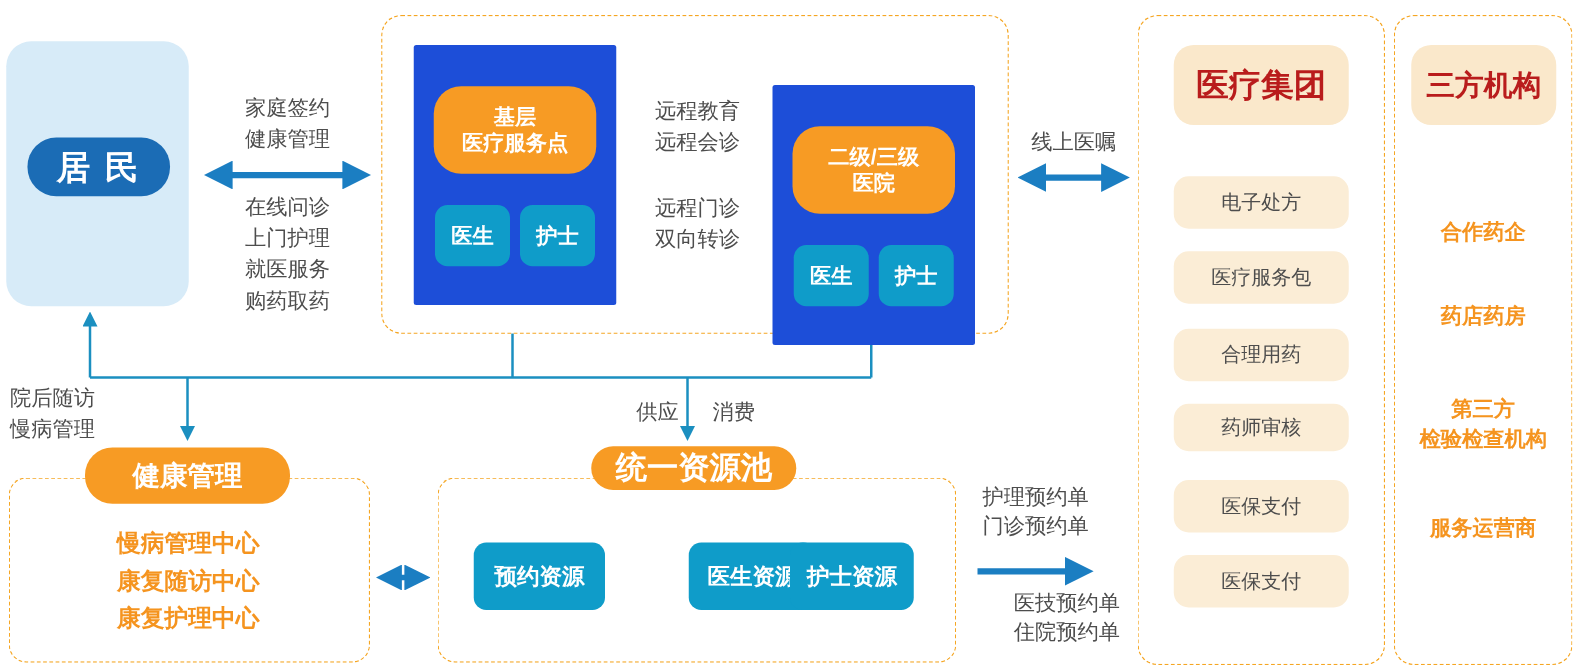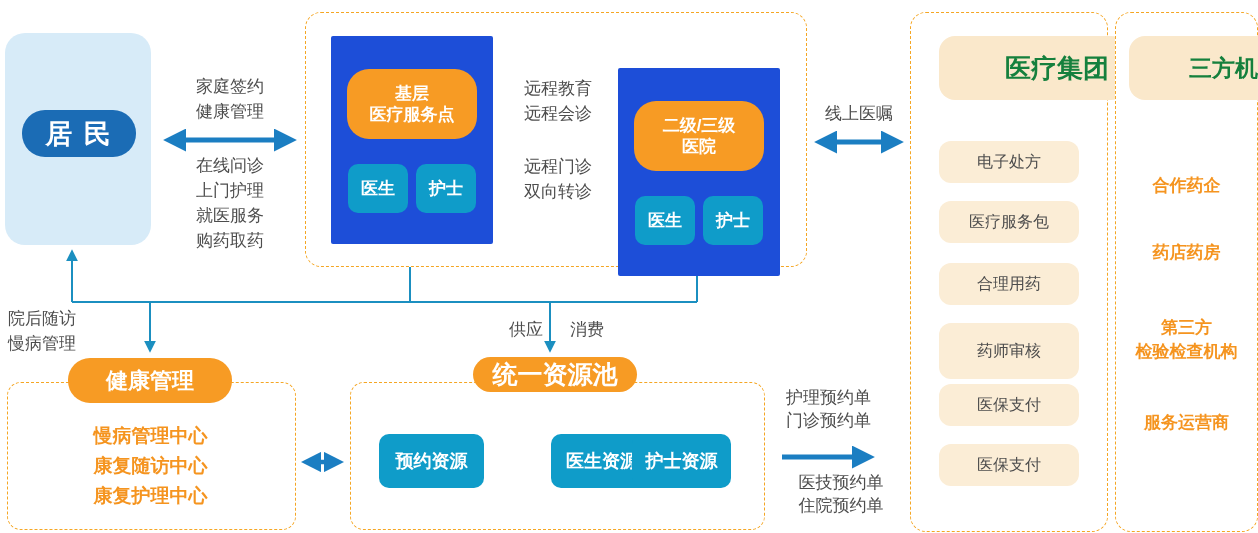--- a/index.html
+++ b/index.html
@@ -13,22 +13,22 @@
   
   .cream-card{background:#1d4ed8;border-radius:2px;}
   
   .pill-orange{
     background:#F79B24;border-radius:22px;color:#ffffff;font-weight:bold;
     display:flex;align-items:center;justify-content:center;text-align:center;
     white-space:pre-line;line-height:1.25;
   }
   
   .pill-cream-head{
-    background:#FAE8CB;border-radius:16px;color:#15803d;font-weight:bold;
-    display:flex;align-items:center;justify-content:center;padding-left:48px;
+    background:#FAE8CB;border-radius:16px;color:#b91c1c;font-weight:bold;
+    display:flex;align-items:center;justify-content:center;
   }
   
   .pill-cream-item{
     background:#FBEDD6;border-radius:12px;color:#4d4d4d;font-size:16px;
     display:flex;align-items:center;justify-content:center;text-align:right;
   }
   
   .chip{
     background:#0F9CC9;border-radius:10px;color:#ffffff;font-weight:bold;
     display:flex;align-items:center;justify-content:center;font-size:17px;
@@ -115,42 +115,42 @@
 远程会诊</div>
   <div class="abs ml" style="left:496px;top:154px;width:124px;">远程门诊
 双向转诊</div>
   <div class="abs ml" style="left:797px;top:101px;width:124px;">线上医嘱</div>
   <div class="abs ml" style="left:8px;top:306px;width:90px;text-align:left;">院后随访
 慢病管理</div>
   <div class="abs ml" style="left:488px;top:317px;width:55px;text-align:right;">供应</div>
   <div class="abs ml" style="left:570px;top:317px;width:55px;text-align:left;">消费</div>
   <div class="abs ml" style="left:786px;top:386px;width:110px;text-align:left;line-height:23px;">护理预约单
 门诊预约单</div>
-  <div class="abs ml" style="left:786px;top:471px;width:110px;text-align:center;line-height:23px;">医技预约单
+  <div class="abs ml" style="left:786px;top:471px;width:110px;text-align:right;line-height:23px;">医技预约单
 住院预约单</div>
 
   <div class="abs dashed" style="left:7px;top:382px;width:287px;height:146px;border-radius:14px;"></div>
   <div class="abs pill-orange" style="left:68px;top:358px;width:164px;height:45px;font-size:22px;">健康管理</div>
   <div class="abs orange-items" style="left:7px;top:421px;width:287px;">慢病管理中心
 康复随访中心
 康复护理中心</div>
 
   <div class="abs dashed" style="left:350px;top:382px;width:413px;height:146px;border-radius:14px;">
     <div class="abs chip" style="left:28px;top:51px;width:105px;height:54px;font-size:18px;">预约资源</div>
     <div class="abs chip" style="left:156px;top:51px;width:102px;height:54px;font-size:18px;margin-left:44px;">医生资源</div>
     <div class="abs chip" style="left:281px;top:51px;width:99px;height:54px;font-size:18px;">护士资源</div>
   </div>
   <div class="abs pill-orange" style="left:473px;top:357px;width:164px;height:35px;font-size:25px;">统一资源池</div>
 
   <div class="abs dashed" style="left:910px;top:12px;width:196px;height:518px;">
     <div class="abs pill-cream-head" style="left:28px;top:23px;width:140px;height:64px;font-size:26px;">医疗集团</div>
     <div class="abs pill-cream-item" style="left:28px;top:128px;width:140px;height:42px;">电子处方</div>
     <div class="abs pill-cream-item" style="left:28px;top:188px;width:140px;height:42px;">医疗服务包</div>
     <div class="abs pill-cream-item" style="left:28px;top:250px;width:140px;height:42px;">合理用药</div>
-    <div class="abs pill-cream-item" style="left:28px;top:310px;width:140px;height:56px;">药师审核</div>
+    <div class="abs pill-cream-item" style="left:28px;top:310px;width:140px;height:38px;">药师审核</div>
     <div class="abs pill-cream-item" style="left:28px;top:371px;width:140px;height:42px;">医保支付</div>
     <div class="abs pill-cream-item" style="left:28px;top:431px;width:140px;height:42px;">医保支付</div>
   </div>
 
   <div class="abs dashed" style="left:1115px;top:12px;width:141px;height:518px;">
     <div class="abs pill-cream-head" style="left:13px;top:23px;width:116px;height:64px;font-size:23px;">三方机构</div>
     <div class="tp-item" style="top:173px;">合作药企</div>
     <div class="tp-item" style="top:240px;">药店药房</div>
     <div class="tp-item" style="top:327px;">第三方
 检验检查机构</div>

